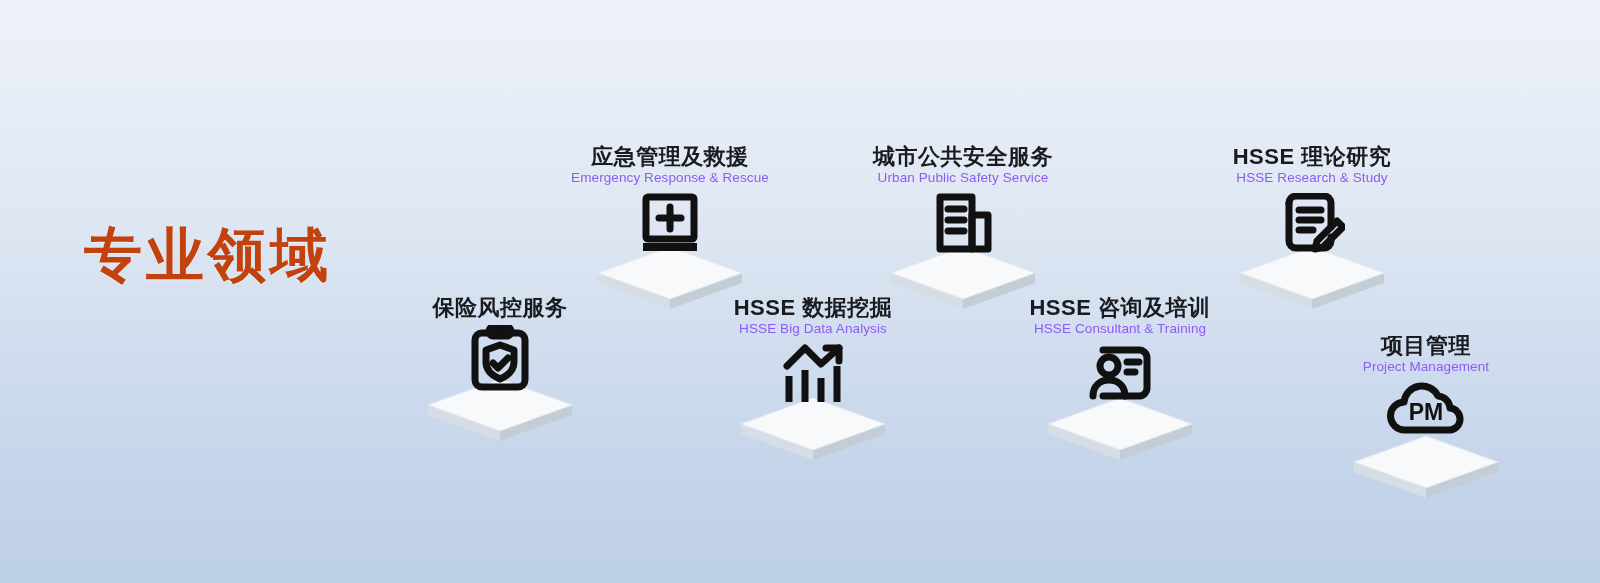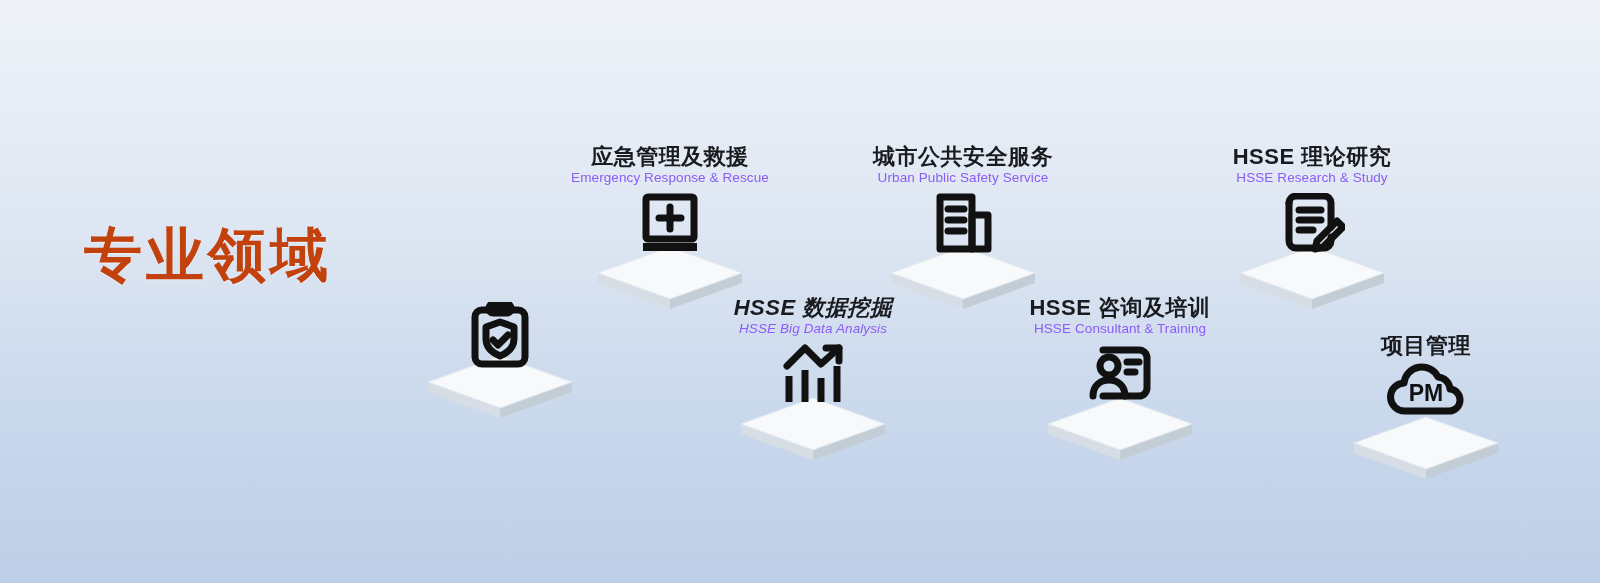--- a/index.html
+++ b/index.html
@@ -103,38 +103,39 @@
               <path d="M52 44 v4 a7 7 0 0 1 -7 7 h-28 a7 7 0 0 1 -7 -7 v-38" fill="none" stroke="#111111" stroke-width="7" stroke-linecap="round" stroke-linejoin="round"></path>
               <line x1="20" y1="17" x2="42" y2="17" fill="none" stroke="#111111" stroke-width="7" stroke-linecap="round" stroke-linejoin="round"></line>
               <line x1="20" y1="27" x2="42" y2="27" fill="none" stroke="#111111" stroke-width="7" stroke-linecap="round" stroke-linejoin="round"></line>
               <line x1="20" y1="37" x2="34" y2="37" fill="none" stroke="#111111" stroke-width="7" stroke-linecap="round" stroke-linejoin="round"></line>
               <path d="M58 28 l6 6 -20 20 -8 2 2 -8 z" fill="none" stroke="#111111" stroke-width="7" stroke-linecap="round" stroke-linejoin="round"></path>
             </svg>
           </span>
         </div>
       </div>
       <div class="svc" style="left: 500px; top: 296px;">
+        <div class="label-cn">保险风控服务</div>
         <div class="pedestal">
           <svg width="160" height="118" viewBox="0 0 160 118">
             <polygon points="80,54 152,80 80,106 8,80" fill="#f7f9fb"></polygon>
             <polygon points="8,80 80,106 80,116 8,90" fill="#d6dde4"></polygon>
             <polygon points="152,80 152,90 80,116 80,106" fill="#c3cdd6"></polygon>
             <polygon points="80,54 152,80 80,106 8,80" fill="none" stroke="#e3e9ef" stroke-width="1"></polygon>
           </svg>
           <span class="icon-holder">
             <svg width="62" height="66" viewBox="0 0 62 66">
               <rect x="6" y="8" width="50" height="54" rx="7" fill="none" stroke="#111111" stroke-width="7" stroke-linecap="round" stroke-linejoin="round"></rect>
               <rect x="20" y="2" width="22" height="9" rx="4" fill="none" stroke="#111111" stroke-width="7" stroke-linecap="round" stroke-linejoin="round"></rect>
               <path d="M31 20 l14 5 v12 c0 9 -7 14 -14 17 c-7 -3 -14 -8 -14 -17 v-12 z" fill="none" stroke="#111111" stroke-width="7" stroke-linecap="round" stroke-linejoin="round"></path>
               <path d="M24 38 l5 5 10 -10" fill="none" stroke="#111111" stroke-width="7" stroke-linecap="round" stroke-linejoin="round"></path>
             </svg>
           </span>
         </div>
       </div>
-      <div class="svc" style="left: 813px; top: 296px; font-style: italic;">
+      <div class="svc" style="left: 813px; top: 296px;">
         <div class="label-cn">HSSE 数据挖掘</div>
         <div class="label-en">HSSE Big Data Analysis</div>
         <div class="pedestal">
           <svg width="160" height="118" viewBox="0 0 160 118">
             <polygon points="80,54 152,80 80,106 8,80" fill="#f7f9fb"></polygon>
             <polygon points="8,80 80,106 80,116 8,90" fill="#d6dde4"></polygon>
             <polygon points="152,80 152,90 80,116 80,106" fill="#c3cdd6"></polygon>
             <polygon points="80,54 152,80 80,106 8,80" fill="none" stroke="#e3e9ef" stroke-width="1"></polygon>
           </svg>
           <span class="icon-holder">
@@ -165,20 +166,21 @@
               <line x1="40" y1="18" x2="52" y2="18" fill="none" stroke="#111111" stroke-width="7" stroke-linecap="round" stroke-linejoin="round"></line>
               <line x1="40" y1="28" x2="48" y2="28" fill="none" stroke="#111111" stroke-width="7" stroke-linecap="round" stroke-linejoin="round"></line>
               <circle cx="22" cy="22" r="9" fill="none" stroke="#111111" stroke-width="7" stroke-linecap="round" stroke-linejoin="round"></circle>
               <path d="M6 52 c0 -10 7 -16 16 -16 c9 0 16 6 16 16" fill="none" stroke="#111111" stroke-width="7" stroke-linecap="round" stroke-linejoin="round"></path>
             </svg>
           </span>
         </div>
       </div>
       <div class="svc" style="left: 1426px; top: 296px; margin-top: 38px;">
         <div class="label-cn">项目管理</div>
+        <div class="label-en">Project Management</div>
         <div class="pedestal">
           <svg width="160" height="118" viewBox="0 0 160 118">
             <polygon points="80,54 152,80 80,106 8,80" fill="#f7f9fb"></polygon>
             <polygon points="8,80 80,106 80,116 8,90" fill="#d6dde4"></polygon>
             <polygon points="152,80 152,90 80,116 80,106" fill="#c3cdd6"></polygon>
             <polygon points="80,54 152,80 80,106 8,80" fill="none" stroke="#e3e9ef" stroke-width="1"></polygon>
           </svg>
           <span class="icon-holder">
             <svg width="78" height="52" viewBox="0 0 78 52">
               <path d="M18 48 a14 14 0 0 1 -1 -28 a18 18 0 0 1 34 -6 a13 13 0 0 1 12 12 a11 11 0 0 1 -2 22 z" fill="none" stroke="#111111" stroke-width="7" stroke-linecap="round" stroke-linejoin="round"></path>

